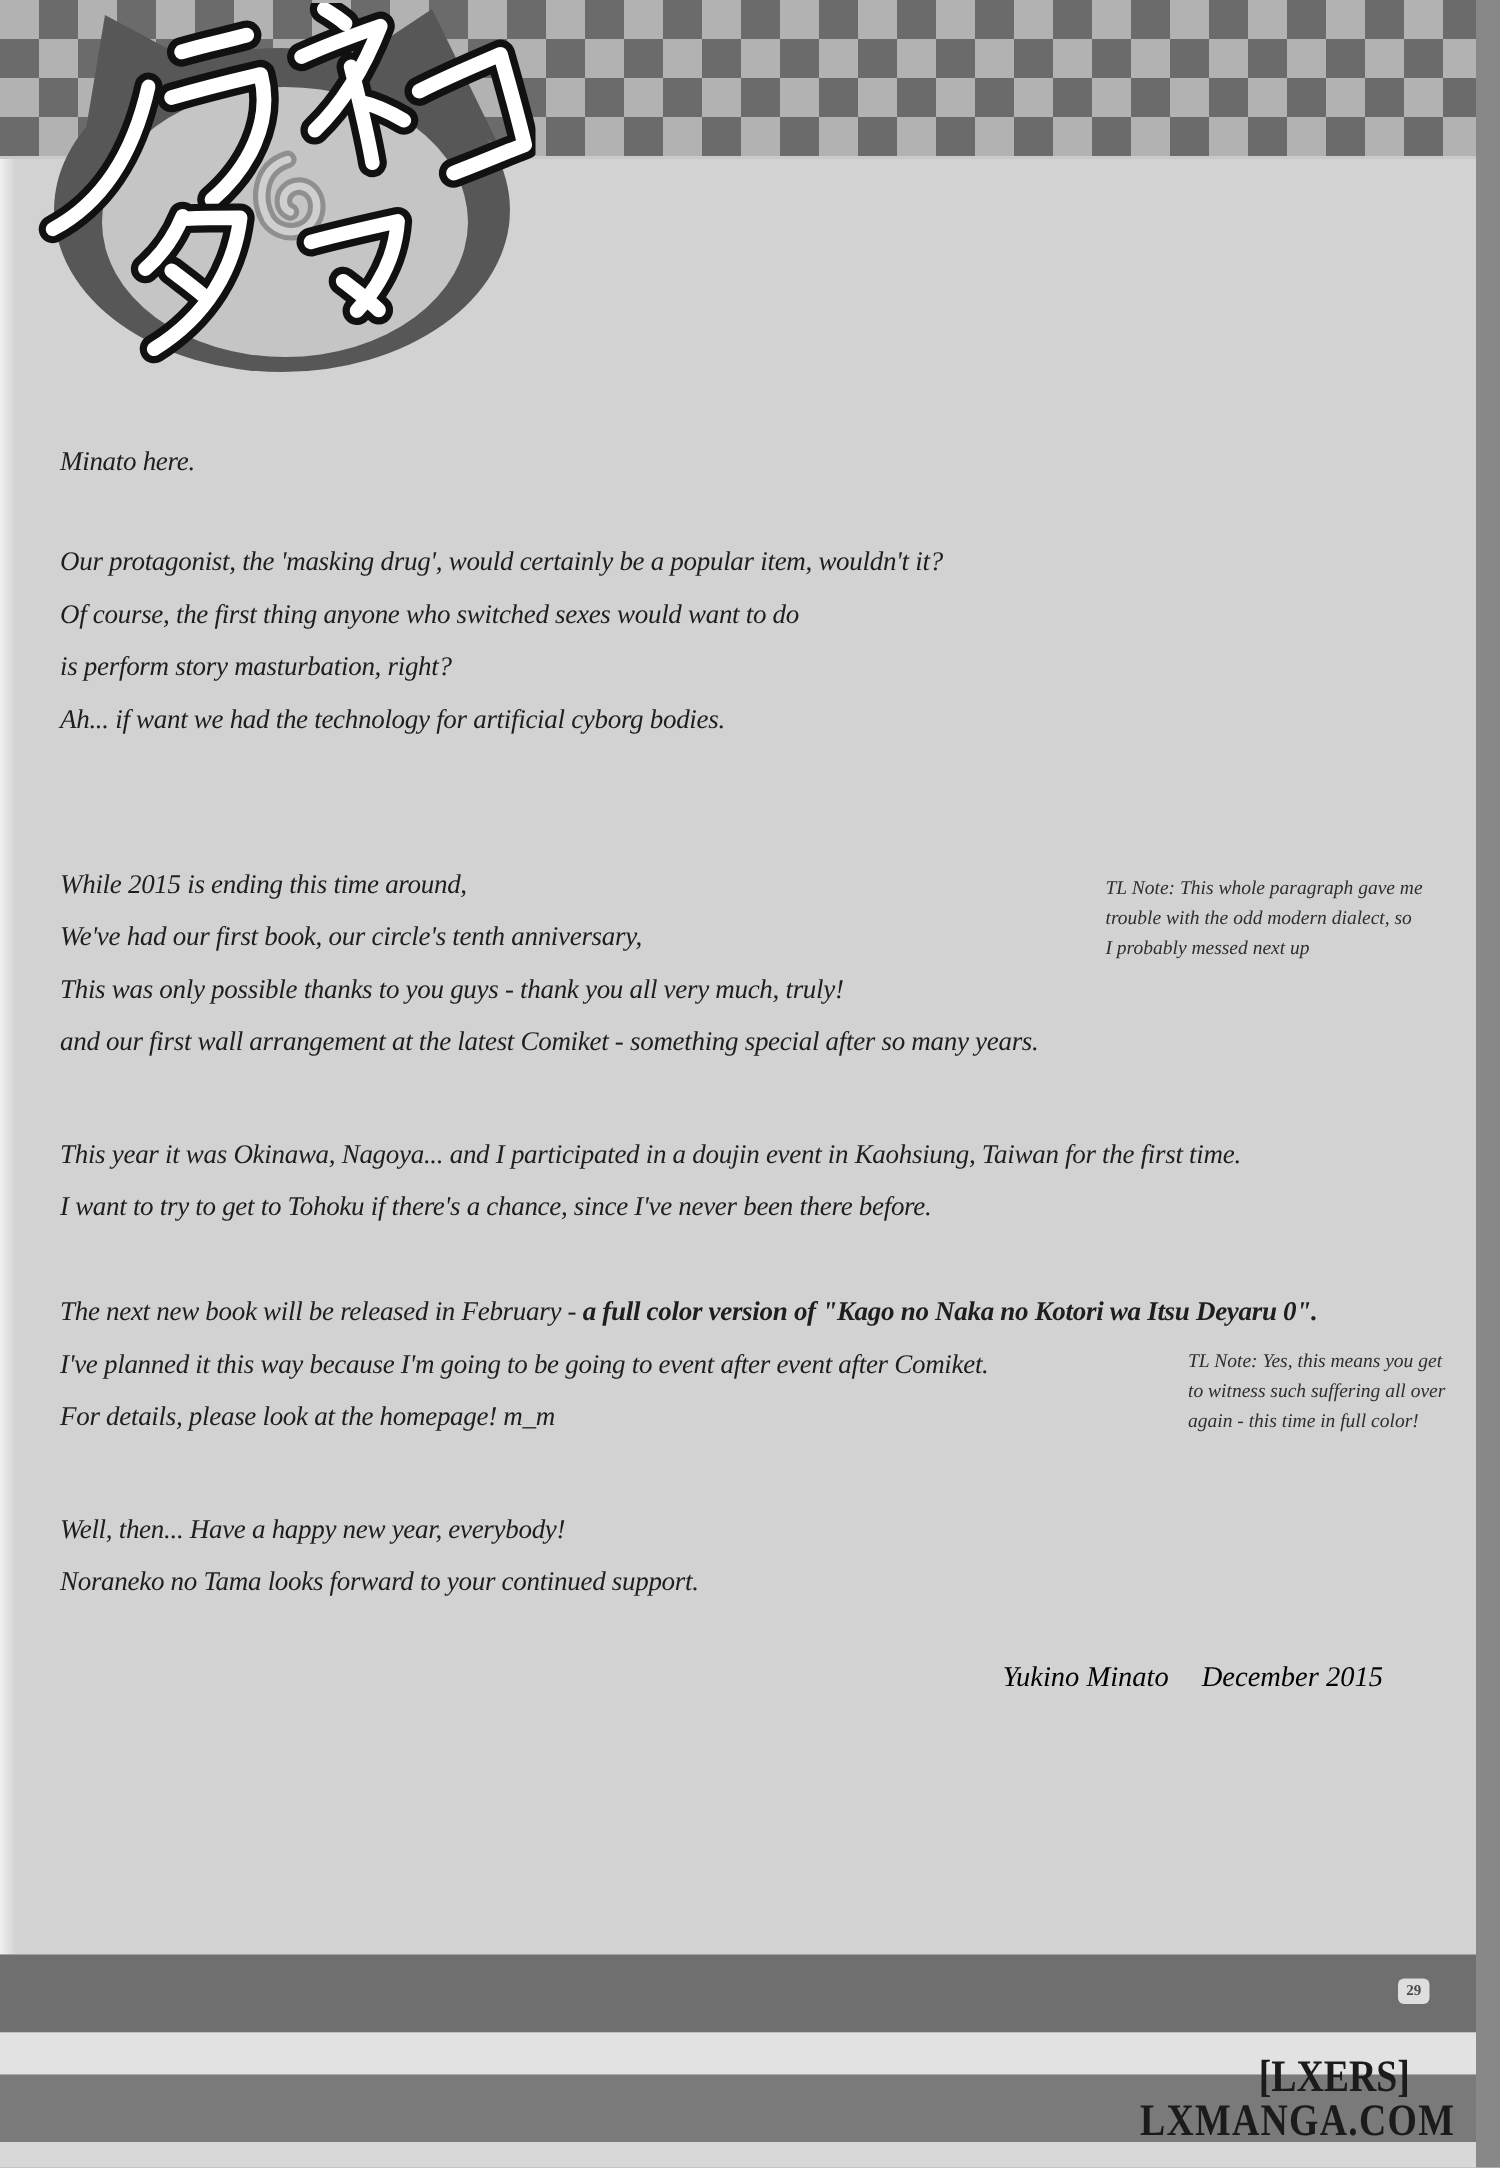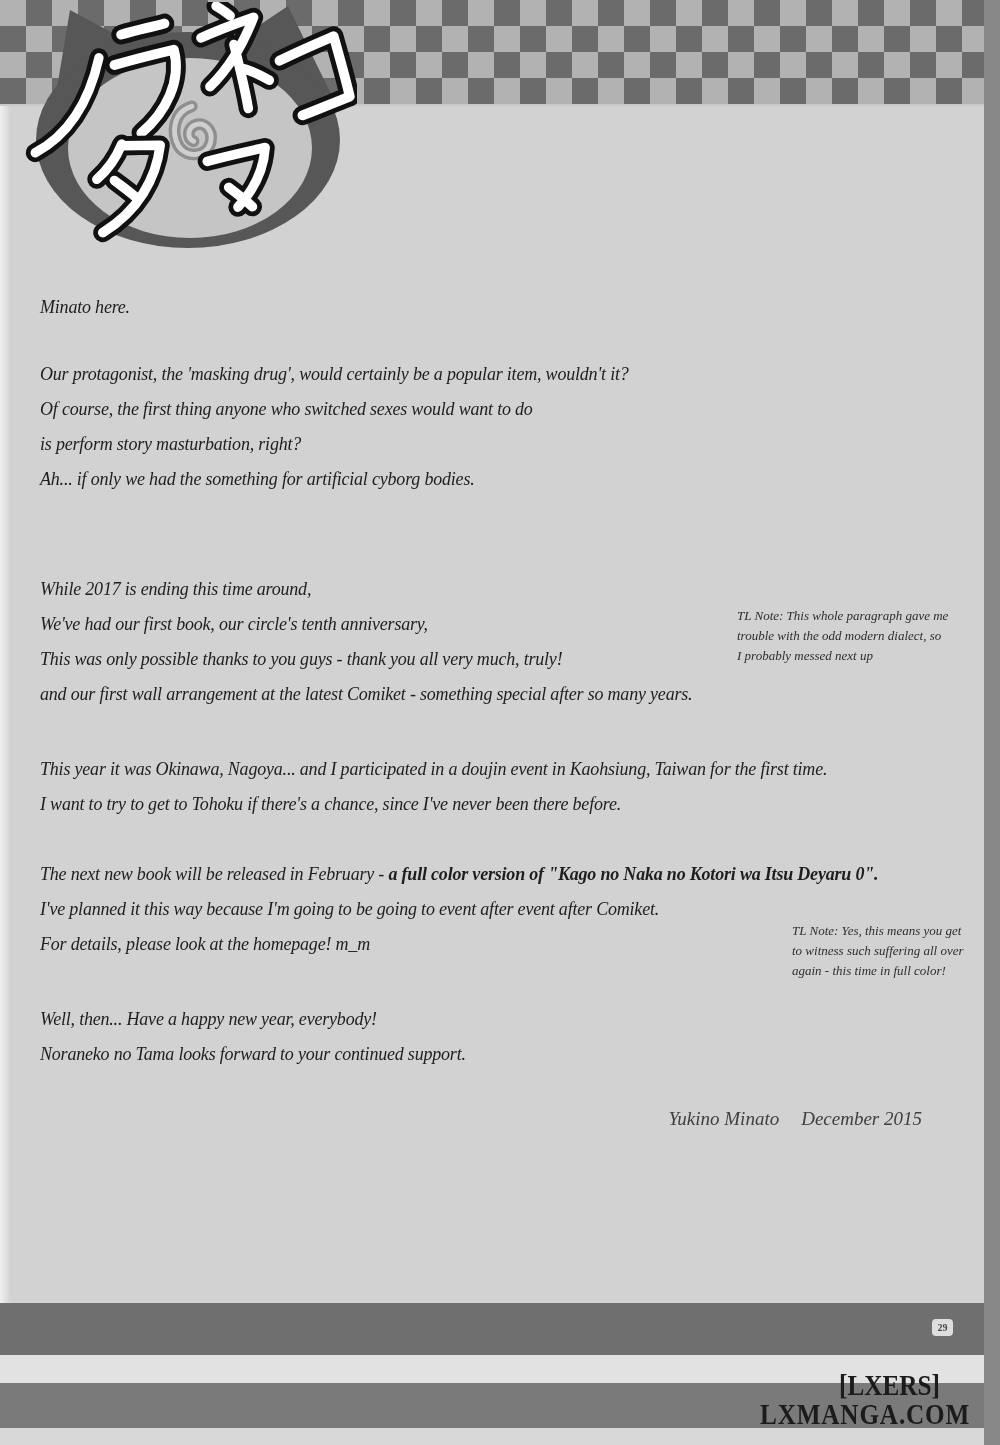--- a/index.html
+++ b/index.html
@@ -30,28 +30,28 @@
     color:#1e1e1e; line-height:35px; white-space:nowrap;
   }
   .greeting   { top:290px; }
   .para1      { top:357px; }
   .para2      { top:572px; }
   .para3      { top:752px; }
   .para4      { top:857px; }
   .para5      { top:1002px; }
   .signature  {
     position:absolute; right:62px; top:1108px;
-    font-style:italic; font-size:19px; color:#404040; white-space:nowrap;
+    font-style:italic; font-size:19px; color:#000000; white-space:nowrap;
   }
   .signature .sig-date { margin-left:22px; }
   .bold-part { font-weight:bold; }
   
   .tl-note {
     position:absolute; font-style:italic; font-size:13px;
-    line-height:20px; color:#2e2e2e; white-space:nowrap;margin-top:24px;
+    line-height:20px; color:#2e2e2e; white-space:nowrap;
   }
   .tl-note-1 { left:737px; top:582px; }
   .tl-note-2 { left:792px; top:897px; }
   
   .bar-dark-1 { position:absolute; left:0; top:1303px; width:1000px; height:52px; background:#6f6f6f; }
   .bar-light  { position:absolute; left:0; top:1355px; width:1000px; height:28px; background:#e2e2e2; }
   .bar-dark-2 { position:absolute; left:0; top:1383px; width:1000px; height:45px; background:#7a7a7a; }
   .bar-bottom { position:absolute; left:0; top:1428px; width:1000px; height:17px; background:#d8d8d8; }
   .page-badge {
     position:absolute; left:932px; top:1319px; width:21px; height:17px;
@@ -127,25 +127,25 @@
       </g>
     </svg>
   </div>
 
   <div class="letter-block greeting">Minato here.</div>
 
   <div class="letter-block para1">
     <div>Our protagonist, the 'masking drug', would certainly be a popular item, wouldn't it?</div>
     <div>Of course, the first thing anyone who switched sexes would want to do</div>
     <div>is perform story masturbation, right?</div>
-    <div>Ah... if only we had the something for artificial cyborg bodies.</div>
+    <div>Ah... if want we had the technology for artificial cyborg bodies.</div>
   </div>
 
   <div class="letter-block para2">
-    <div>While 2017 is ending this time around,</div>
+    <div>While 2015 is ending this time around,</div>
     <div>We've had our first book, our circle's tenth anniversary,</div>
     <div>This was only possible thanks to you guys - thank you all very much, truly!</div>
     <div>and our first wall arrangement at the latest Comiket - something special after so many years.</div>
   </div>
 
   <div class="letter-block para3">
     <div>This year it was Okinawa, Nagoya... and I participated in a doujin event in Kaohsiung, Taiwan for the first time.</div>
     <div>I want to try to get to Tohoku if there's a chance, since I've never been there before.</div>
   </div>
 

